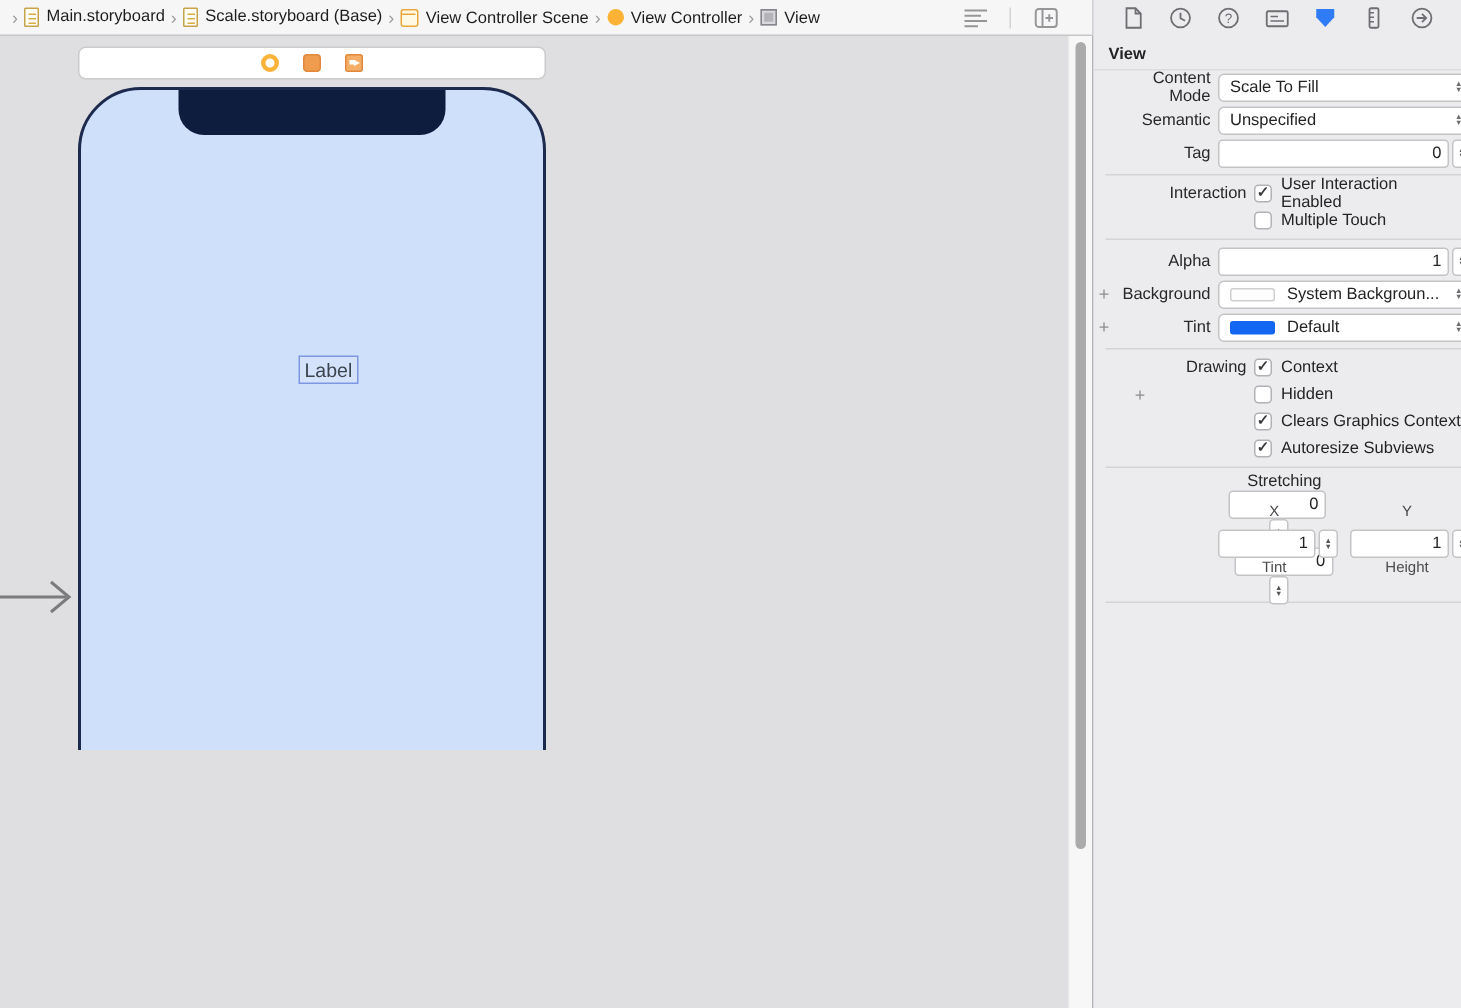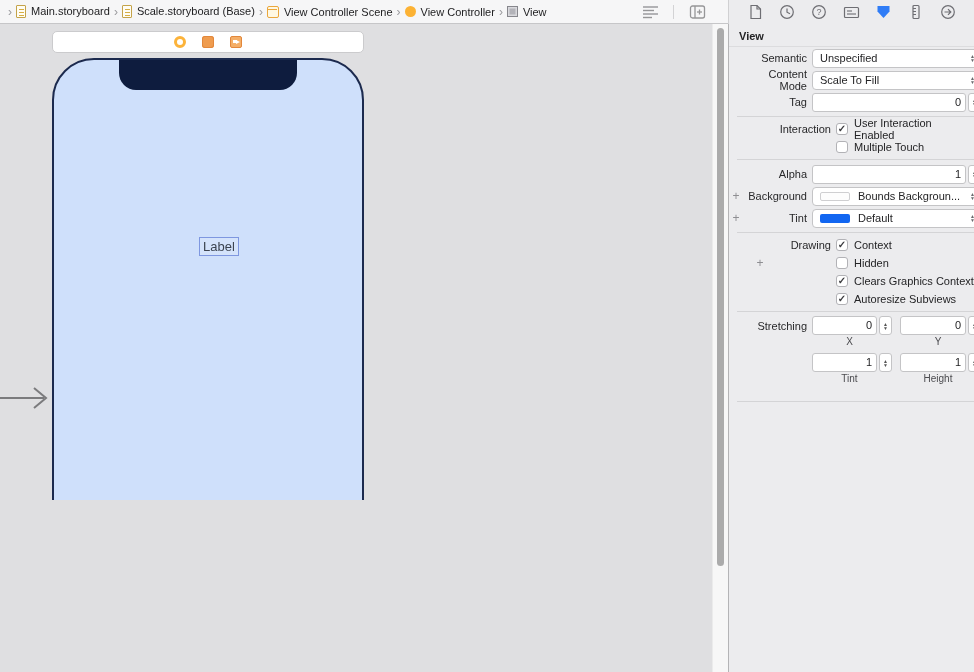--- a/index.html
+++ b/index.html
@@ -204,44 +204,44 @@
   <div class="vscroll">
     <div class="vthumb"></div>
   </div>
   <div class="split-line"></div>
 
   <div class="inspector">
     <div class="insp-header">View</div>
 
     <div class="irow">
       <span class="plus"></span>
+      <span class="ilabel">Content Mode</span>
+      <span class="dropdown">
+        <span>Scale To Fill</span>
+        <span class="dd-stepper">
+            <span>▲</span>
+            <span>▼</span>
+          </span>
+      </span>
+    </div>
+
+    <div class="irow">
+      <span class="plus"></span>
       <span class="ilabel">Semantic</span>
       <span class="dropdown">
         <span>Unspecified</span>
         <span class="dd-stepper">
             <span>▲</span>
             <span>▼</span>
           </span>
       </span>
     </div>
 
     <div class="irow">
       <span class="plus"></span>
-      <span class="ilabel">Content Mode</span>
-      <span class="dropdown">
-        <span>Scale To Fill</span>
-        <span class="dd-stepper">
-            <span>▲</span>
-            <span>▼</span>
-          </span>
-      </span>
-    </div>
-
-    <div class="irow">
-      <span class="plus"></span>
       <span class="ilabel">Tag</span>
       <span class="tfield">0</span>
       <span class="stepper">
           <span>▲</span>
           <span>▼</span>
         </span>
     </div>
 
     <div class="sep"></div>
 
@@ -268,21 +268,21 @@
           <span>▲</span>
           <span>▼</span>
         </span>
     </div>
 
     <div class="irow">
       <span class="plus">+</span>
       <span class="ilabel">Background</span>
       <span class="dropdown">
         <span class="swatch bg"></span>
-        <span>Bounds Backgroun...</span>
+        <span>System Backgroun...</span>
         <span class="dd-stepper">
             <span>▲</span>
             <span>▼</span>
           </span>
       </span>
     </div>
 
     <div class="irow">
       <span class="plus">+</span>
       <span class="ilabel">Tint</span>
@@ -318,21 +318,21 @@
     </div>
     <div class="irow cbrow">
       <span class="plus"></span>
         <span class="ilabel"></span>
       <span class="checkbox">✓</span>
       <span class="cblabel">Autoresize Subviews</span>
     </div>
 
     <div class="sep"></div>
 
-    <div class="irow" style="height:21px;">
+    <div class="irow" style="height:21px;flex-direction:column;">
       <span class="plus"></span>
       <span class="ilabel">Stretching</span>
       <span class="sfield">0</span>
       <span class="stepper">
           <span>▲</span>
           <span>▼</span>
         </span>
       <span class="sfield s2">0</span>
       <span class="stepper">
           <span>▲</span>

